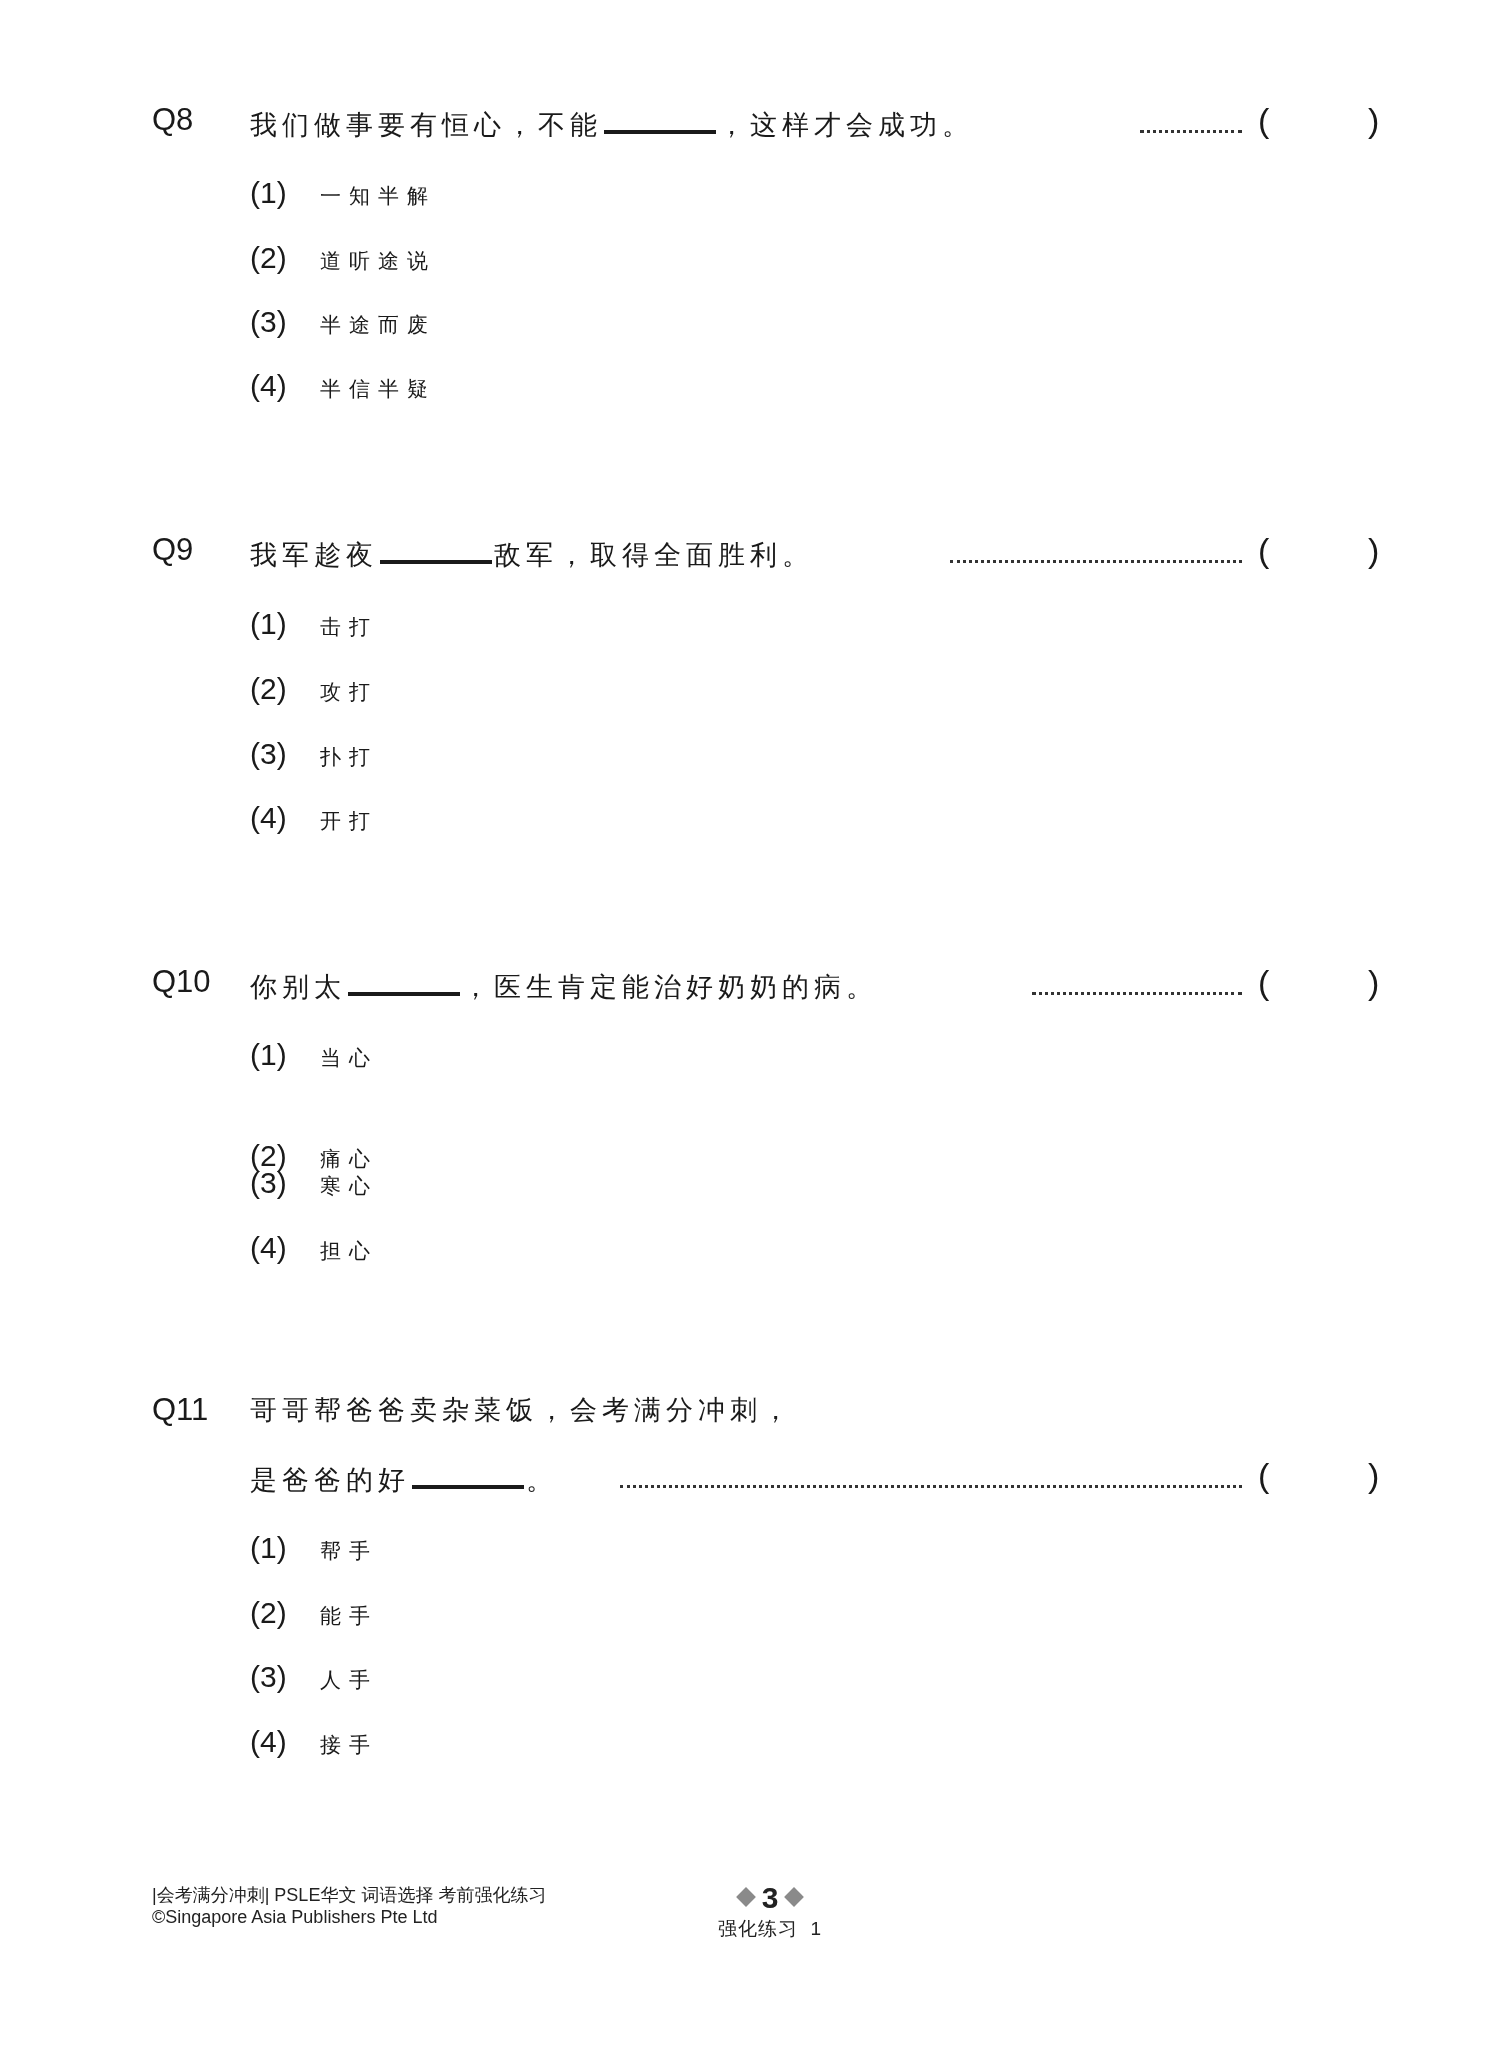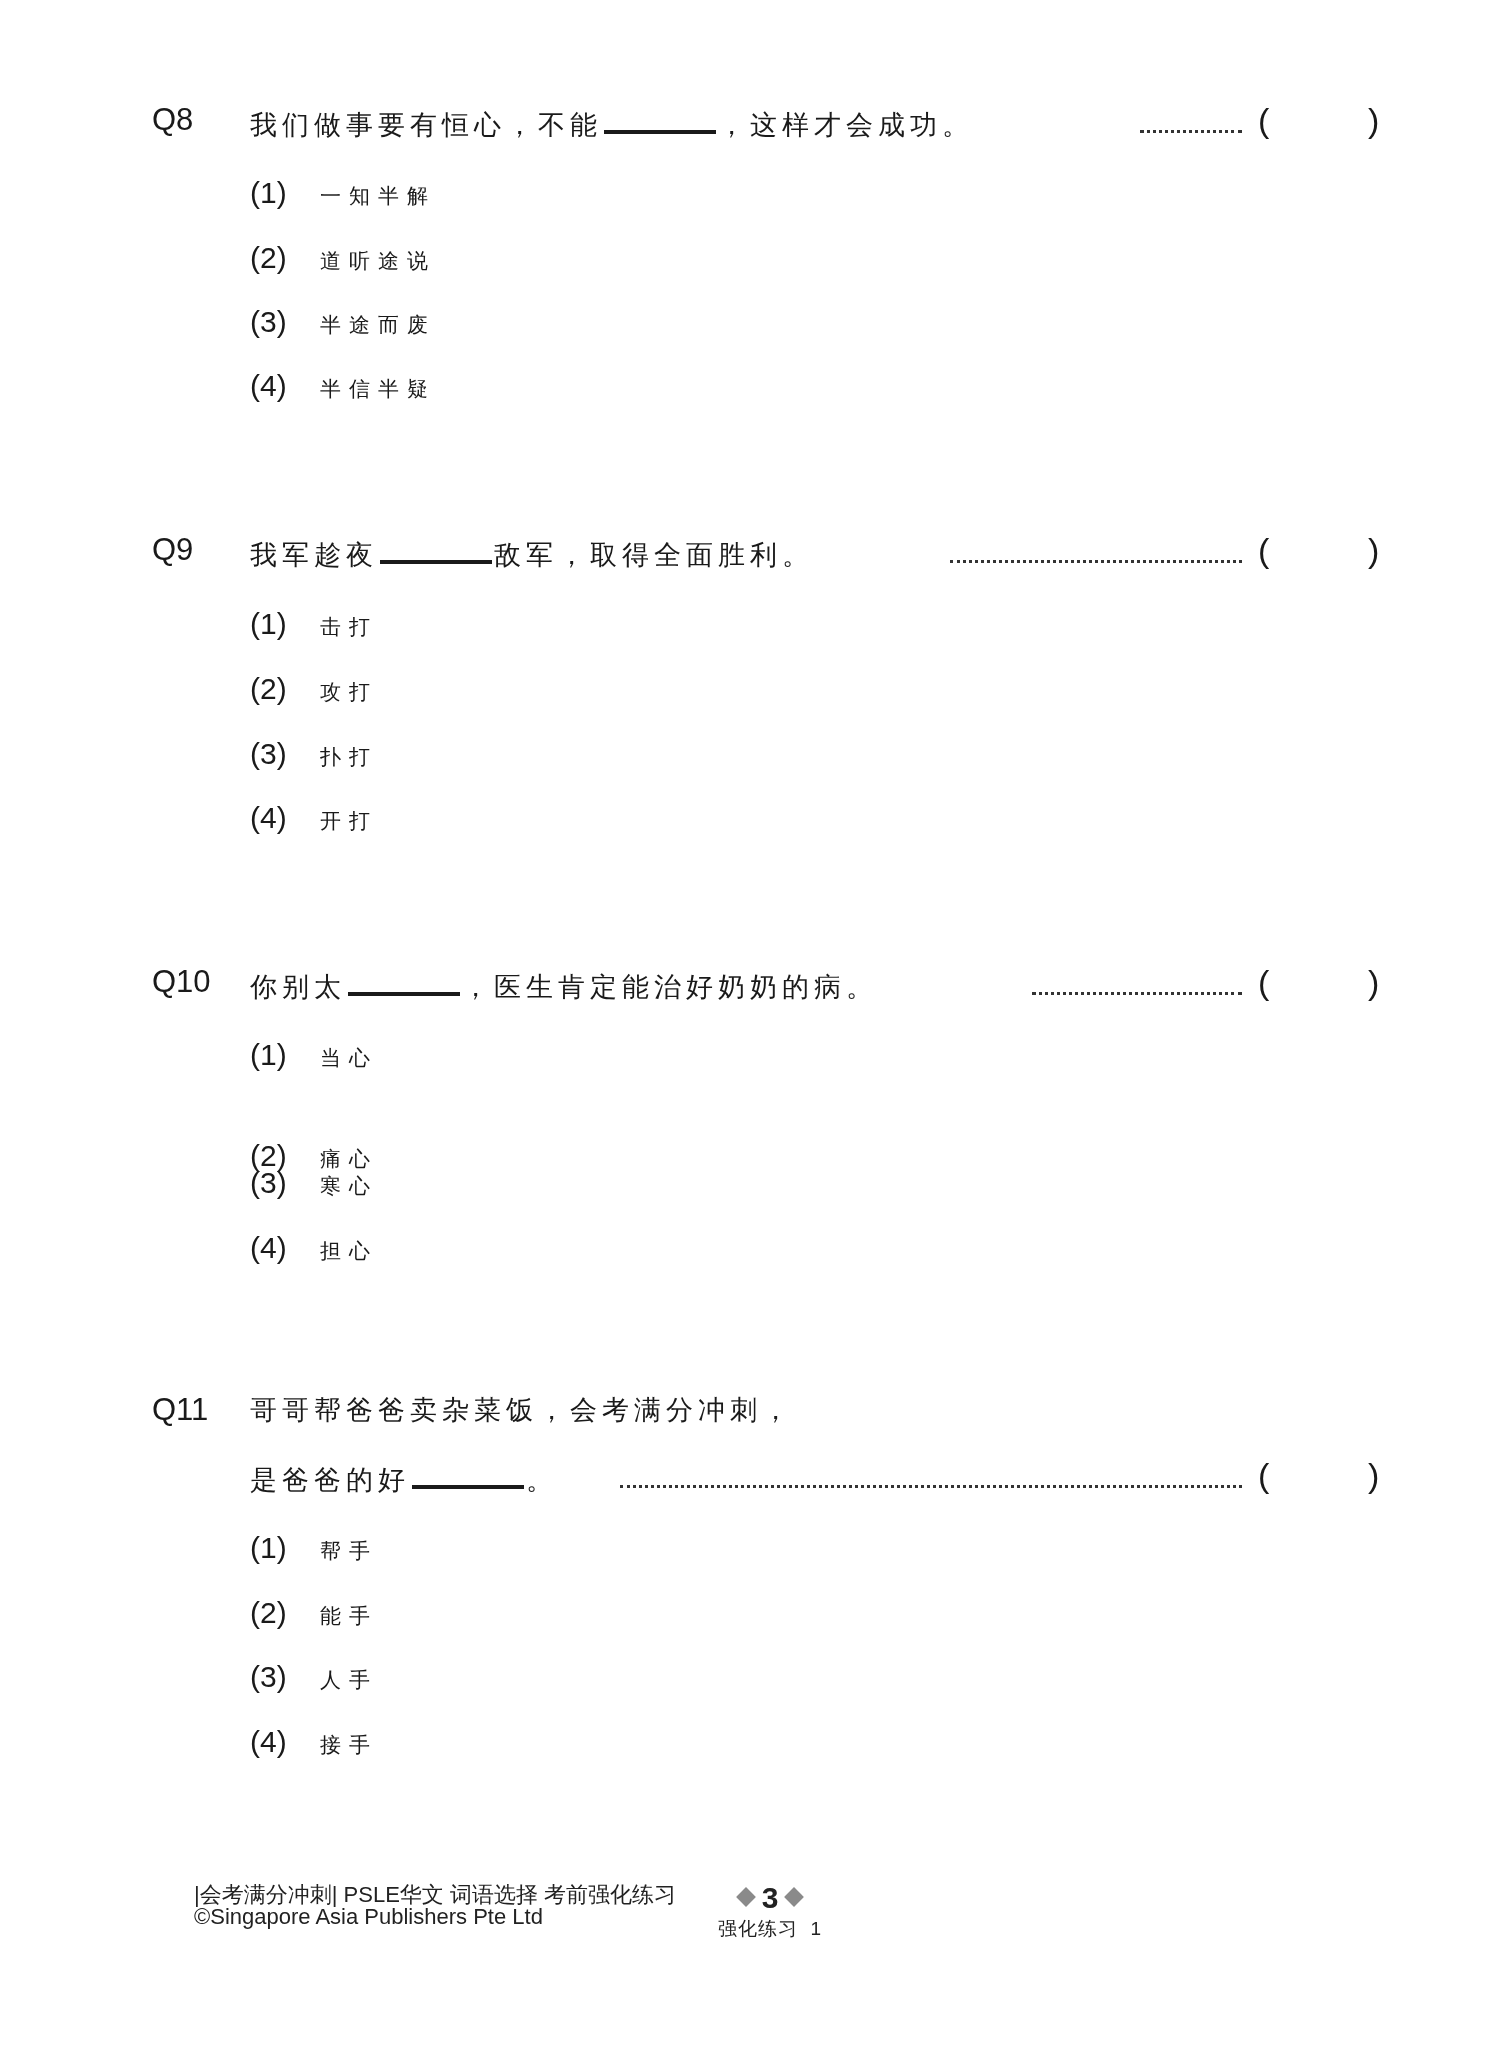--- a/index.html
+++ b/index.html
@@ -5,21 +5,21 @@
   html, body { margin:0; padding:0; background:#ffffff; }
   body { width:1504px; height:2053px; position:relative; overflow:hidden; color:#1a1a1a; font-family:"DejaVu Serif", serif; }
   .q-label { position:absolute; left:152px; font-family:"Liberation Sans", sans-serif; font-size:31px; color:#1a1a1a; line-height:40px; }
   .q-text { position:absolute; left:250px; font-size:27px; line-height:40px; letter-spacing:5px; white-space:nowrap; }
   .blank { display:inline-block; width:112px; border-bottom:4px solid #1a1a1a; height:30px; vertical-align:baseline; margin:0 2px; }
   .leader { position:absolute; height:40px; border-bottom:3px dotted #333; top:0; }
   .paren { position:absolute; font-family:"Liberation Sans", sans-serif; font-size:34px; line-height:40px; color:#1a1a1a; }
   .opt { position:absolute; left:250px; height:40px; white-space:nowrap; }
   .opt-num { font-family:"Liberation Sans", sans-serif; font-size:30px; line-height:40px; display:inline-block; width:70px; }
   .opt-text { font-size:21px; line-height:40px; letter-spacing:8px; }
-  .footer-left { position:absolute; left:152px; top:1884px; font-family:"Liberation Sans", sans-serif; font-size:22px; line-height:22px; color:#222;margin-left:42px; }
+  .footer-left { position:absolute; left:152px; top:1884px; font-family:"Liberation Sans", sans-serif; font-size:18px; line-height:22px; color:#222; }
   .footer-center { position:absolute; left:700px; top:1880px; width:140px; text-align:center; font-family:"Liberation Sans", sans-serif; color:#222; }
   .pg { font-size:30px; font-weight:bold; line-height:36px; }
   .diamond { display:inline-block; width:14px; height:14px; background:#8a8a8a; transform:rotate(45deg); margin:0 9px; vertical-align:middle; position:relative; top:-3px; }
   .sub { font-size:19px; line-height:26px; letter-spacing:1px; }
 </style>
 </head>
 <body>
 
 <div>
   <div class="q-label" style="top:100px">Q8</div>

